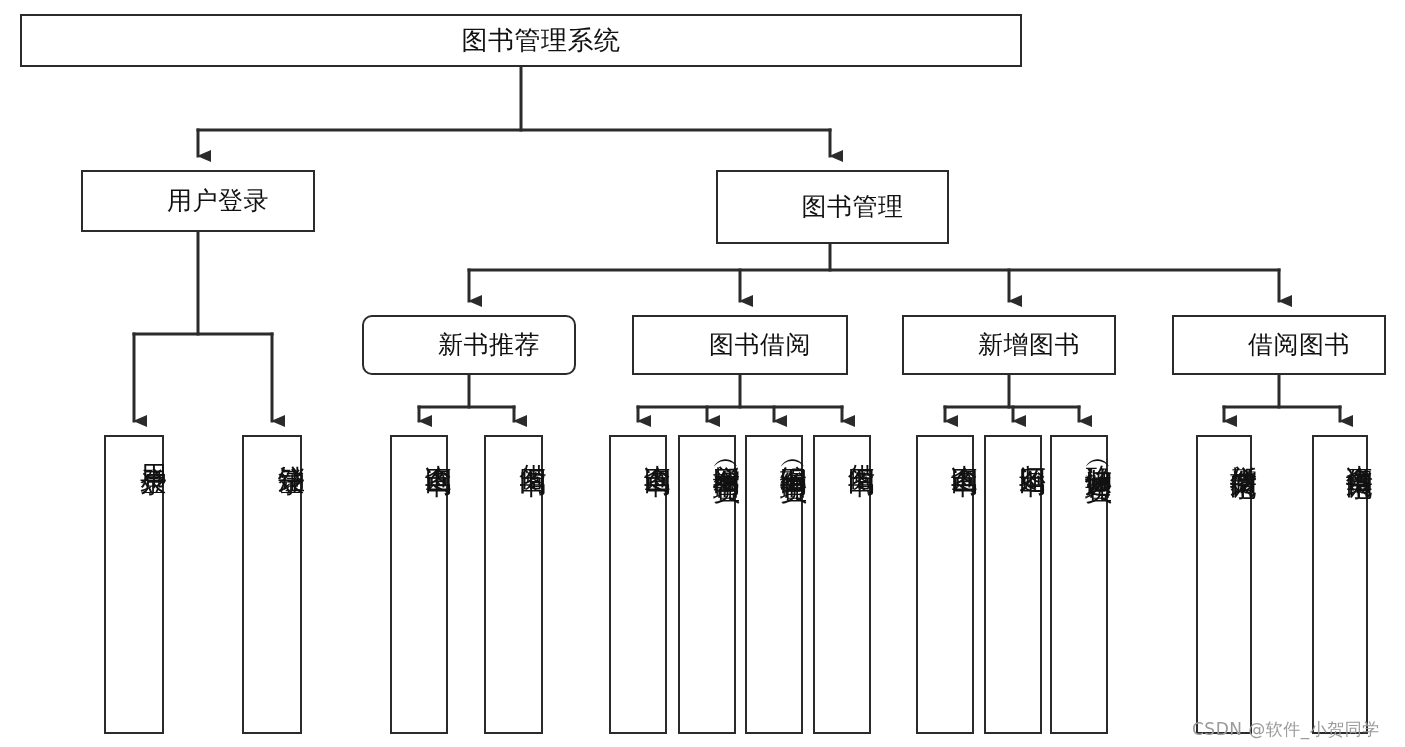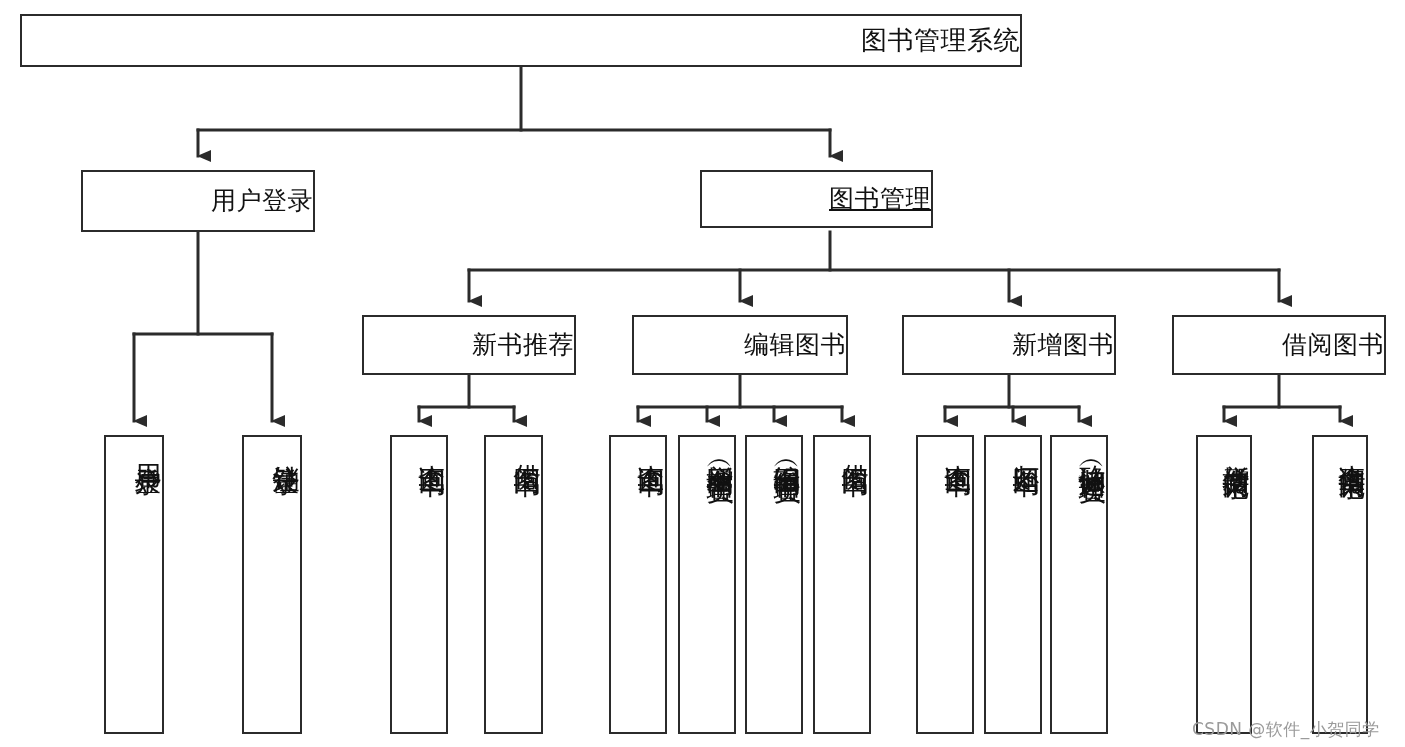--- a/index.html
+++ b/index.html
@@ -26,21 +26,21 @@
     height: 747px;
     pointer-events: none;
   }
   .node {
     position: absolute;
     box-sizing: border-box;
     background: #ffffff;
     border: 2.5px solid #2b2b2b;
     display: flex;
     align-items: center;
-    justify-content: flex-end;
+    justify-content: center;
     color: #111111;
     z-index: 2;
     padding-left: 40px;
   }
   .node .label {
     display: block;
     text-align: center;
     line-height: 1.05;
     color: #111111;
   }
@@ -130,29 +130,29 @@
     </g>
   </svg>
 
   <div class="node h root" style="left:20px; top:14px; width:1002px; height:53px;">
     <span class="label">图书管理系统</span>
   </div>
 
   <div class="node h" style="left:81px; top:170px; width:234px; height:62px;">
     <span class="label">用户登录</span>
   </div>
-  <div class="node h" style="left:700px; top:170px; width:233px; height:58px;text-decoration:underline;">
+  <div class="node h" style="left:716px; top:170px; width:233px; height:74px;">
     <span class="label">图书管理</span>
   </div>
 
-  <div class="node h" style="left:362px; top:315px; width:214px; height:60px;">
+  <div class="node h" style="left:362px; top:315px; width:214px; height:60px;border-radius:10px;">
     <span class="label">新书推荐</span>
   </div>
   <div class="node h" style="left:632px; top:315px; width:216px; height:60px;">
-    <span class="label">编辑图书</span>
+    <span class="label">图书借阅</span>
   </div>
   <div class="node h" style="left:902px; top:315px; width:214px; height:60px;">
     <span class="label">新增图书</span>
   </div>
   <div class="node h" style="left:1172px; top:315px; width:214px; height:60px;">
     <span class="label">借阅图书</span>
   </div>
 
   <div class="node v" style="left:104px; top:435px; width:60px; height:299px;">
     <span class="label">用户登录</span>

